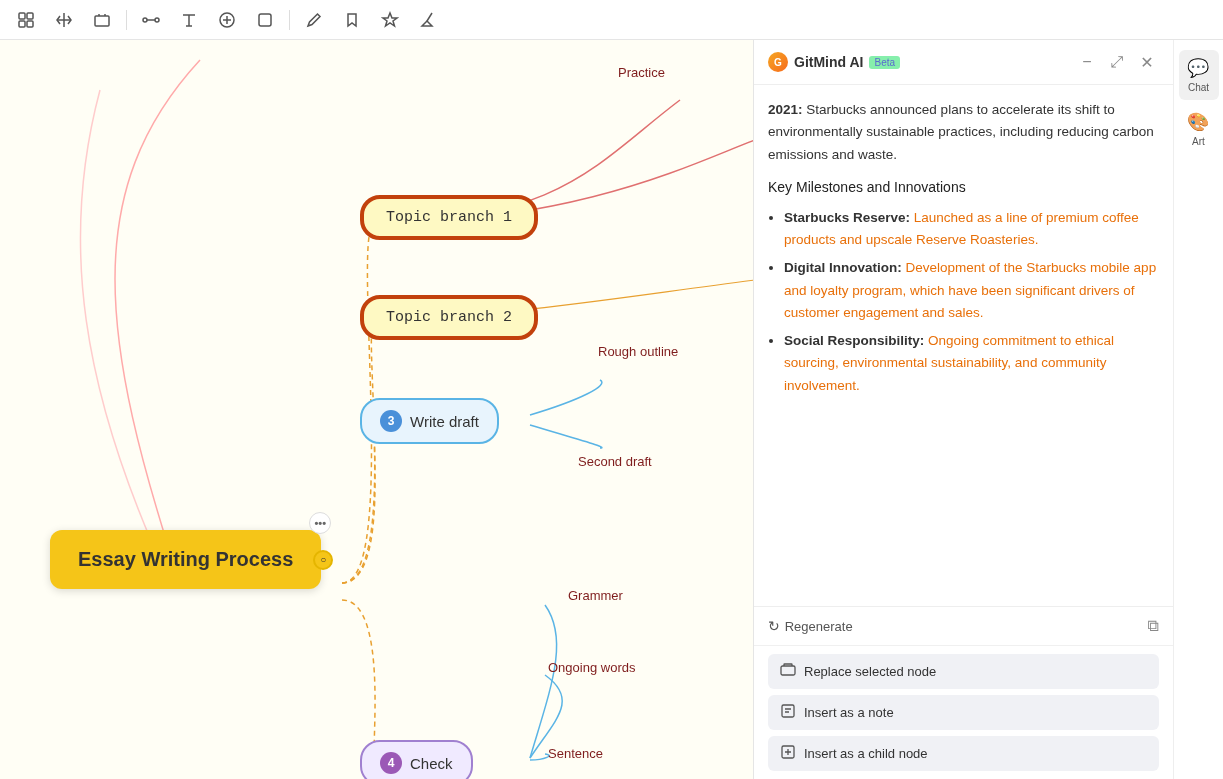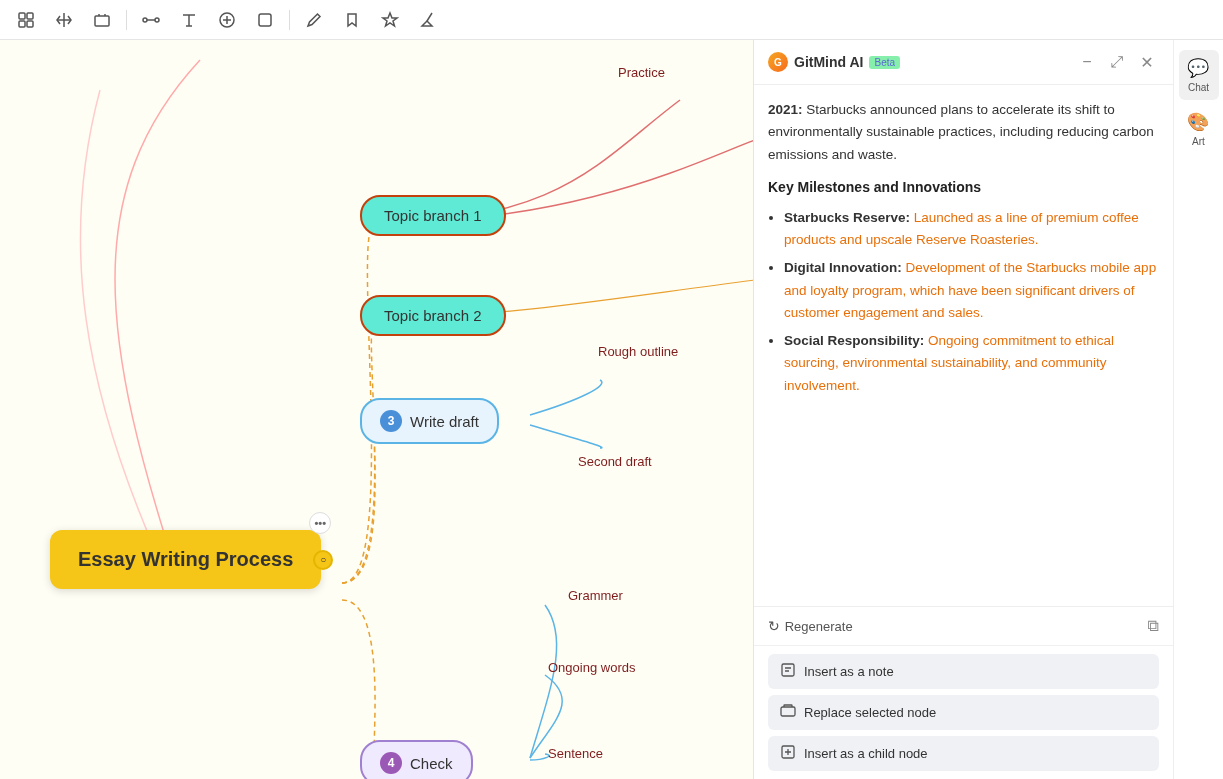--- a/index.html
+++ b/index.html
@@ -100,21 +100,21 @@
       overflow-y: auto;
       padding: 14px;
     }
 
     .ai-text {
       font-size: 13.5px;
       line-height: 1.65;
       color: #333;
     }
     .ai-text p { margin-bottom: 10px; }
-    .ai-text h3 { font-size: 14px; font-weight: 700; color: #222; margin-bottom: 8px; }
+    .ai-text h3 { font-size: 14px; font-weight: 400; color: #222; margin-bottom: 8px; }
     .ai-text ul { padding-left: 16px; margin-bottom: 10px; }
     .ai-text ul li { margin-bottom: 6px; }
     .ai-text .highlight-orange { color: #e8700a; }
     .ai-text .bold { font-weight: 700; text-align: center; }
 
     
     .panel-footer {
       border-top: 1px solid #eee;
       flex-shrink: 0;
     }
@@ -218,28 +218,29 @@
       background: #f5c518;
       border: 2px solid #e5b500;
       border-radius: 50%;
       width: 20px; height: 20px;
       display: flex; align-items: center; justify-content: center;
       font-size: 10px; cursor: pointer; color: #333;
     }
 
     .node-topic {
       position: absolute;
-      background: #5eead4;
-      border: 2px solid #c2410c;
+      background: #fef9c3;
+      border: 4px solid #c2410c;
       border-radius: 20px;
       padding: 10px 22px;
       font-size: 15px;
       color: #333;
       cursor: pointer;
       white-space: nowrap;
+      font-family: Liberation Mono, monospace;
     }
     .node-topic1 { left: 360px; top: 155px; }
     .node-topic2 { left: 360px; top: 255px; }
 
     .node-write {
       position: absolute;
       background: #e8f4fd;
       border: 2px solid #5ab4e5;
       border-radius: 20px;
       padding: 10px 18px;
@@ -458,34 +459,34 @@
         <button class="regen-btn">
           <span class="regen-icon">↻</span>
           <span>Regenerate</span>
         </button>
         <button class="copy-btn">⧉</button>
       </div>
       <div class="action-buttons">
         <button class="action-btn">
           <span class="action-btn-icon">
             <svg width="16" height="16" viewBox="0 0 16 16" fill="none">
+                <rect x="1" y="4" width="14" height="9" rx="1.5" stroke="#555" stroke-width="1.3"></rect>
+                <path d="M4 4V2.5a.5.5 0 01.5-.5h7a.5.5 0 01.5.5V4" stroke="#555" stroke-width="1.3"></path>
+              </svg>
+          </span>
+          <span>Replace selected node</span>
+        </button>
+        <button class="action-btn">
+          <span class="action-btn-icon">
+            <svg width="16" height="16" viewBox="0 0 16 16" fill="none">
                 <rect x="2" y="2" width="12" height="12" rx="1.5" stroke="#555" stroke-width="1.3"></rect>
                 <path d="M5 6h6M5 9h4" stroke="#555" stroke-width="1.3"></path>
               </svg>
           </span>
           <span>Insert as a note</span>
-        </button>
-        <button class="action-btn">
-          <span class="action-btn-icon">
-            <svg width="16" height="16" viewBox="0 0 16 16" fill="none">
-                <rect x="1" y="4" width="14" height="9" rx="1.5" stroke="#555" stroke-width="1.3"></rect>
-                <path d="M4 4V2.5a.5.5 0 01.5-.5h7a.5.5 0 01.5.5V4" stroke="#555" stroke-width="1.3"></path>
-              </svg>
-          </span>
-          <span>Replace selected node</span>
         </button>
         <button class="action-btn">
           <span class="action-btn-icon">
             <svg width="16" height="16" viewBox="0 0 16 16" fill="none">
                 <rect x="2" y="2" width="12" height="12" rx="1.5" stroke="#555" stroke-width="1.3"></rect>
                 <path d="M5 8h6M8 5v6" stroke="#555" stroke-width="1.3"></path>
               </svg>
           </span>
           <span>Insert as a child node</span>
         </button>

